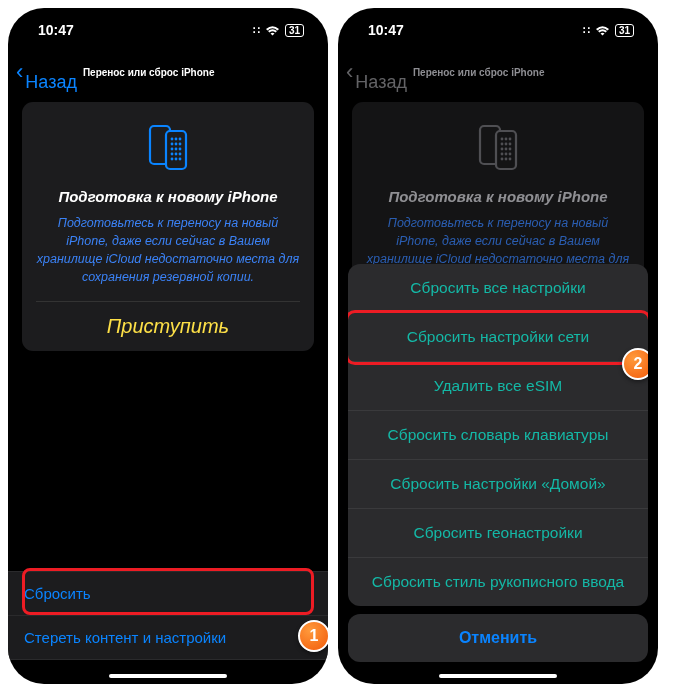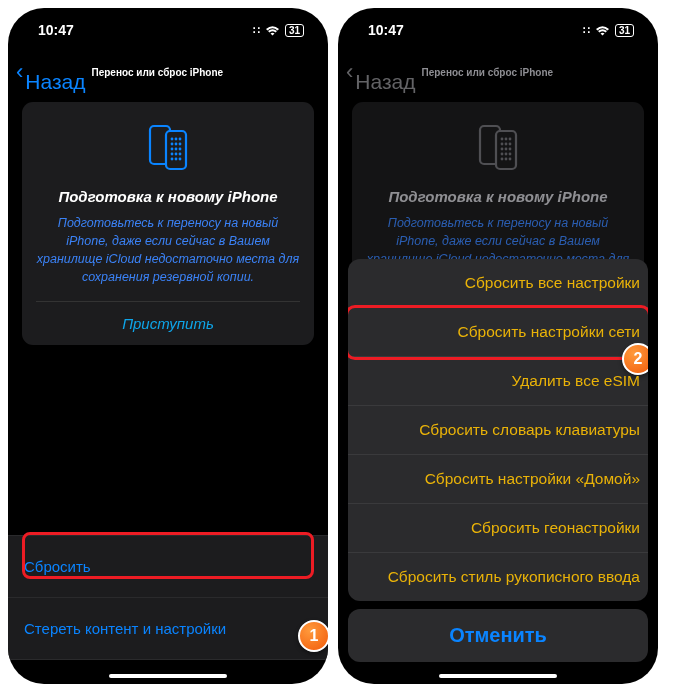--- a/index.html
+++ b/index.html
@@ -11,63 +11,63 @@
     .status-bar {
       height: 44px; display: flex; justify-content: space-between; align-items: center;
       padding: 0 24px 0 30px; color: #fff; font-size: 14px; font-weight: 600;
     }
     .status-right { display: flex; align-items: center; gap: 5px; font-size: 11px; }
     .nav-bar {
       height: 40px; display: flex; align-items: center; padding: 0 8px; gap: 2px;
     }
     .chevron-back { color: #0a84ff; font-size: 22px; font-weight: 300; }
     .chevron-back.dim { color: #636366; }
-    .back-label { color: #0a84ff; font-size: 21px; margin-top: 20px; }
+    .back-label { color: #0a84ff; font-size: 18px; margin-top: 20px; }
     .back-label.dim { color: #636366; }
     .nav-title { color: #fff; font-size: 10px; font-weight: 600; margin-left: 4px; }
     .nav-title.dim { color: #8e8e93; }
     .content { padding: 10px 14px; font-style: italic; }
     .card {
       background: #1c1c1e; border-radius: 11px; padding: 20px 14px 0; text-align: center;
     }
     .card.dim { opacity: 0.72; }
     .phones-icon { display: flex; justify-content: center; margin-bottom: 16px; }
     .card-title { color: #fff; font-size: 15px; font-weight: 600; margin-bottom: 9px; }
     .card-desc { color: #3b82f6; font-size: 12.5px; line-height: 1.45; margin-bottom: 14px; }
-    .card-action { color: #0ea5e9; font-size: 15px; border-top: 0.5px solid #333; padding: 13px 0; }
+    .card-action { color: #fde047; font-size: 20px; border-top: 0.5px solid #333; padding: 13px 0; }
     .bottom-list { position: absolute; bottom: 24px; left: 0; right: 0; }
     .list-row {
-      background: #1c1c1e; color: #0a84ff; font-size: 15px; padding: 22px 16px;
+      background: #1c1c1e; color: #0a84ff; font-size: 15px; padding: 13px 16px;
       border-bottom: 0.5px solid #2a2a2c; position: relative;
     }
     .list-row:first-child { border-top: 0.5px solid #2a2a2c; }
     .highlight-red {
       position: absolute; border: 3px solid #ed1c24; border-radius: 8px; pointer-events: none;
     }
     .h1 { left: 14px; right: 14px; top: -3px; height: 47px; }
     .badge {
       position: absolute; width: 32px; height: 32px; border-radius: 50%;
       background: radial-gradient(circle at 35% 30%, #ff9a3c, #f25a0a);
       border: 2px solid #fff; color: #fff; font-weight: 700; font-size: 16px;
       display: flex; align-items: center; justify-content: center;
       box-shadow: 0 2px 4px rgba(0,0,0,0.4);
     }
     .b1 { right: -2px; bottom: 8px; }
     .sheet {
       position: absolute; bottom: 0; left: 0; right: 0; padding: 0 10px 22px;
     }
     .sheet-group { background: #2b2b2d; border-radius: 12px; overflow: hidden; margin-bottom: 8px; }
     .sheet-row {
-      color: #eab308; font-size: 15.5px; text-align: right; padding: 15px 8px;
+      color: #14b8a6; font-size: 15.5px; text-align: center; padding: 15px 8px;
       border-bottom: 0.5px solid #3a3a3c; position: relative;
     }
     .sheet-row:last-child { border-bottom: none; }
     .sheet-cancel {
       background: #2b2b2d; border-radius: 12px; text-align: center; padding: 15px;
-      color: #0a84ff; font-size: 20px; font-weight: 600;
+      color: #0a84ff; font-size: 16px; font-weight: 600;
     }
     .h2 { left: -3px; right: -3px; top: -3px; bottom: -3px; border-radius: 10px; }
     .b2 { right: -6px; top: 50%; transform: translateY(-50%); margin-top: 26px; }
     .home-ind {
       position: absolute; bottom: 6px; left: 50%; transform: translateX(-50%);
       width: 118px; height: 4px; background: #fff; border-radius: 3px;
     }
     .sheet-row-wrap { position: relative; }
   </style>
 </head>

